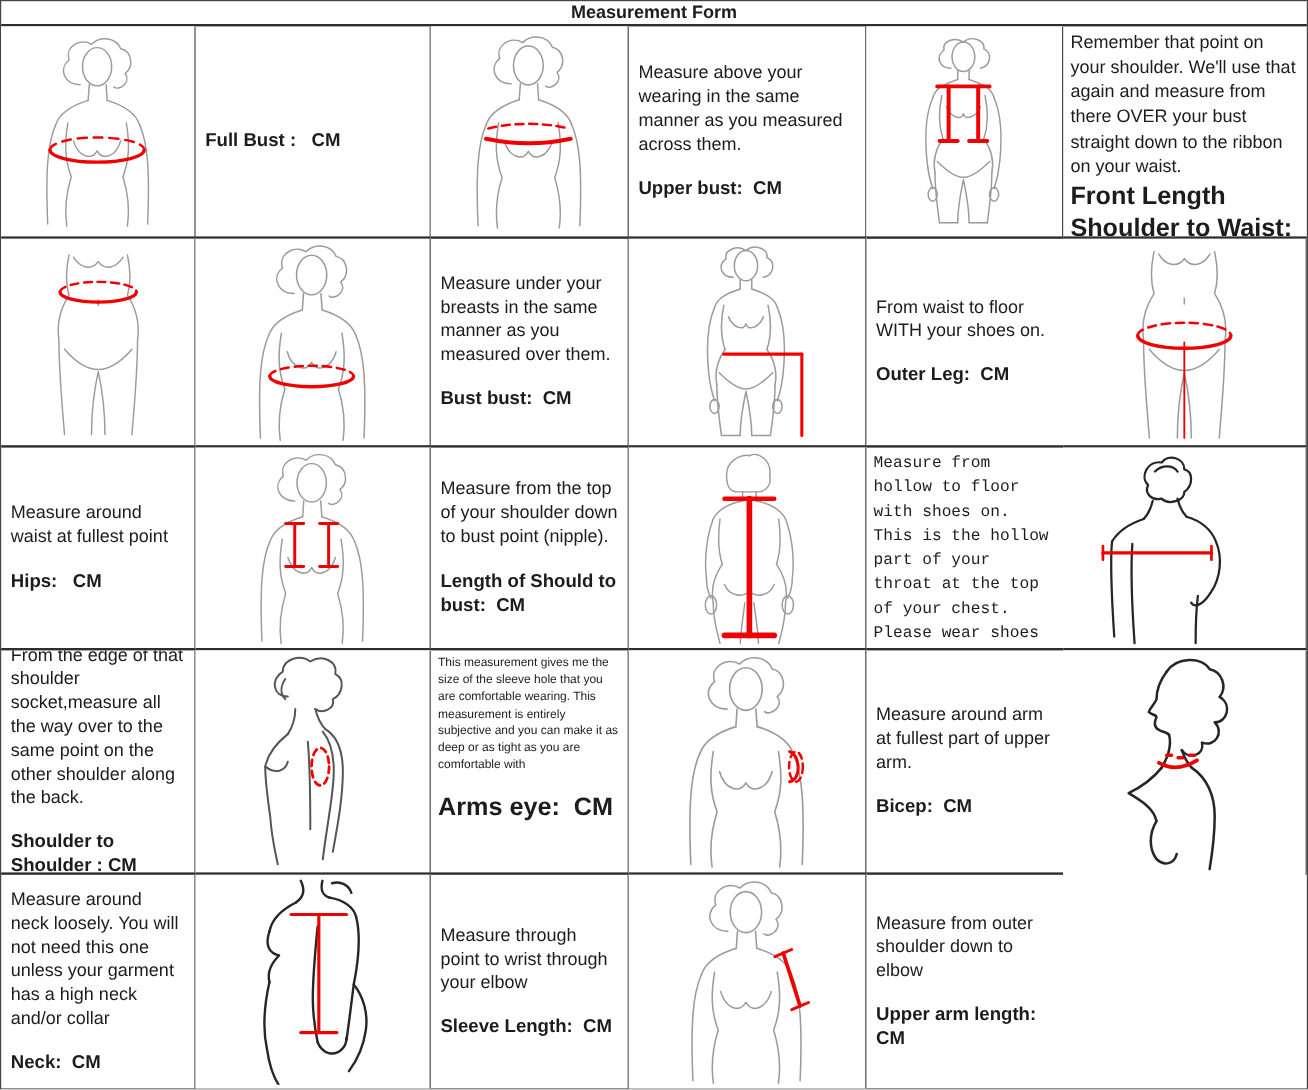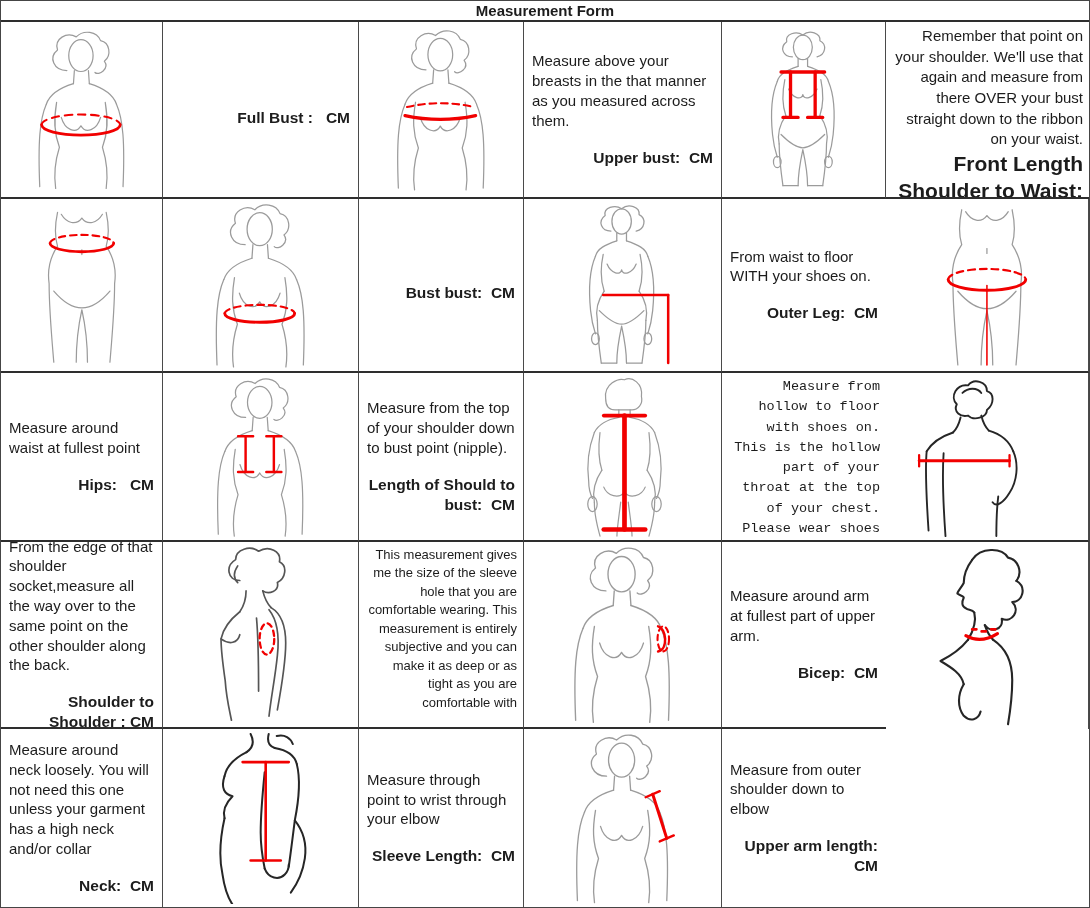--- a/index.html
+++ b/index.html
@@ -16,27 +16,27 @@
     grid-column:1/-1;display:flex;align-items:center;justify-content:center;
     font-weight:bold;font-size:15px;border-bottom:2px solid #2e2e2e;
   }
   .cell{box-sizing:border-box;border-right:1px solid #4a4a4a;border-bottom:2px solid #2e2e2e;overflow:hidden;}
   .cell.lastcol{border-right:none;}
   .cell.lastrow{border-bottom:none;}
   .img-cell{display:flex;align-items:center;justify-content:center;background:#fff;}
   .img-cell svg{width:93%;height:97%;}
   .txt-cell{display:flex;flex-direction:column;justify-content:center;padding:6px 8px;}
   .desc{font-size:15px;line-height:1.32;white-space:pre-wrap;}
-  .label{font-size:15.5px;font-weight:bold;margin-top:17px;white-space:pre-wrap;line-height:1.3;text-align:right;}
+  .label{font-size:15.5px;font-weight:bold;margin-top:17px;white-space:pre-wrap;line-height:1.3;}
   .txt-cell.fill{justify-content:flex-start;padding:4px 6px;}
-  .txt-cell.fill .desc{line-height:1.38;text-align:right;}
+  .txt-cell.fill .desc{line-height:1.38;}
   .txt-cell.fill .label{margin-top:0;font-size:21px;}
   .txt-cell.small9 .desc{font-size:13.5px;line-height:1.5;}
   .txt-cell.small9{padding-top:4px;font-family:Liberation Mono, monospace;}
-  .txt-cell.small10 .desc{font-size:13px;line-height:1.42;}
+  .txt-cell.small10 .desc{font-size:10px;line-height:1.42;}
   
   svg path,svg ellipse,svg line{fill:none;stroke-linecap:round;stroke-linejoin:round;}
   .lt{stroke:var(--sketch-light,#9b9b9b);stroke-width:1.3;}
   .md{stroke:var(--sketch-mid,#5a5a5a);stroke-width:1.6;}
   .dk{stroke:var(--sketch-dark,#262626);stroke-width:2;}
   .red{stroke:var(--accent,#ff0000);}
 </style>
 </head>
 <body>
 
@@ -92,21 +92,21 @@
     <div class="label">Full Bust :   CM</div>
   </div>
   <div class="cell img-cell">
     <svg viewBox="0 0 160 172">
       <use href="#g-bust"></use>
       <path class="red" stroke-width="3.5" d="M42,92 Q79,100 116,92"></path>
       <path class="red" stroke-width="2.2" stroke-dasharray="7 5" d="M44,83 Q79,75 114,83"></path>
     </svg>
   </div>
   <div class="cell txt-cell">
-    <div class="desc">Measure above your breasts in the that manner as you measured across them.</div>
+    <div class="desc">Measure above your wearing in the same manner as you measured across them.</div>
     <div class="label">Upper bust:  CM</div>
   </div>
   <div class="cell img-cell">
     <svg viewBox="0 0 160 172">
       <use href="#g-full"></use>
       <path class="red" stroke-width="3.5" d="M56,46 L102,46"></path>
       <path class="red" stroke-width="3.5" d="M66,46 L66,94 M92,46 L92,94"></path>
       <path class="red" stroke-width="3.5" d="M58,94 L74,94 M84,94 L100,94"></path>
     </svg>
   </div>
@@ -123,20 +123,21 @@
     </svg>
   </div>
   <div class="cell img-cell">
     <svg viewBox="0 0 160 172">
       <use href="#g-bust"></use>
       <path class="red" stroke-width="3" d="M43,115 A36,9 0 0 0 115,115"></path>
       <path class="red" stroke-width="2.2" stroke-dasharray="7 5" d="M43,115 A36,9 0 0 1 115,115"></path>
     </svg>
   </div>
   <div class="cell txt-cell">
+    <div class="desc">Measure under your breasts in the same manner as you measured over them.</div>
     <div class="label">Bust bust:  CM</div>
   </div>
   <div class="cell img-cell">
     <svg viewBox="0 0 160 172">
       <use href="#g-full"></use>
       <path class="red" stroke-width="2.6" d="M60,96 L127,96"></path>
       <path class="red" stroke-width="2.6" d="M127,96 L127,166"></path>
     </svg>
   </div>
   <div class="cell txt-cell lastcol">

